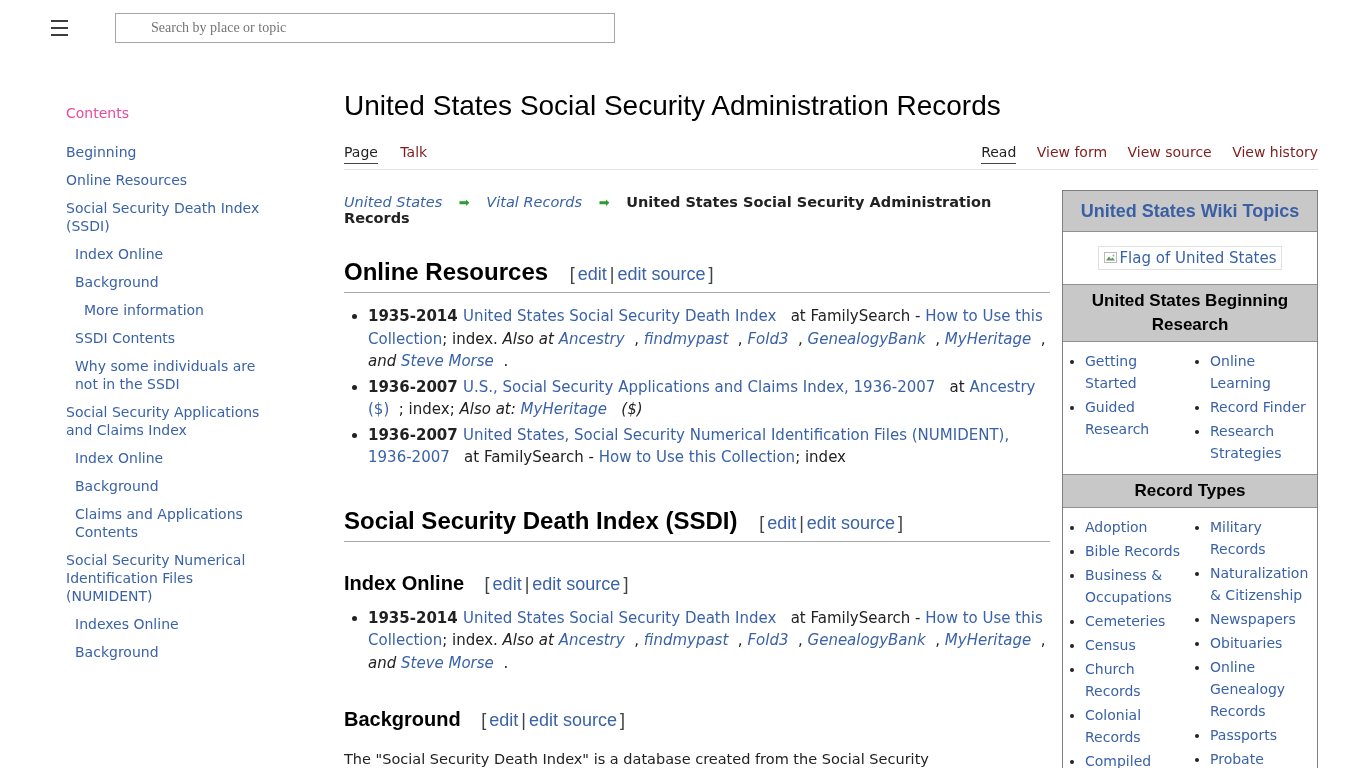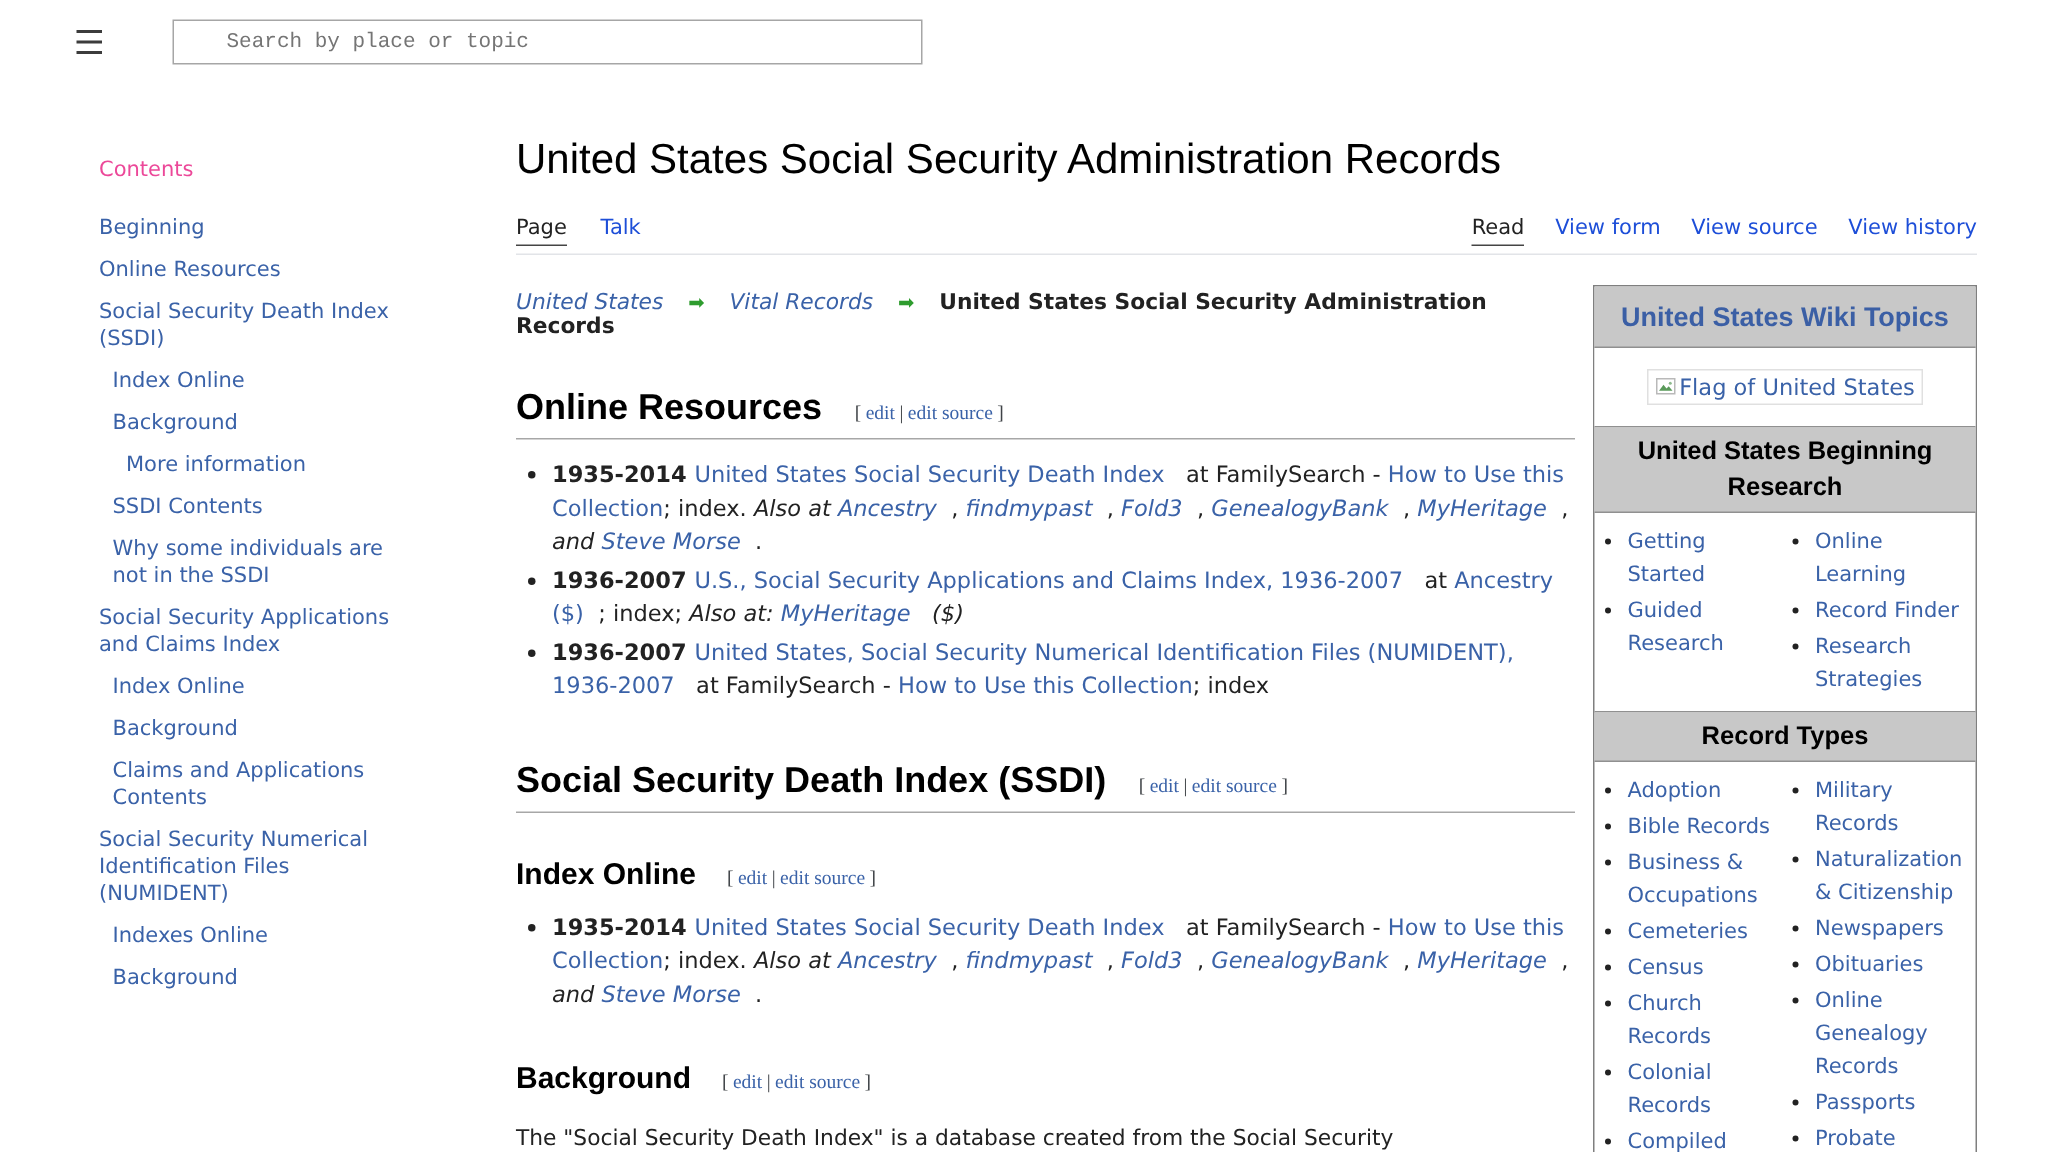--- a/index.html
+++ b/index.html
@@ -8,54 +8,54 @@
   a { text-decoration:none; cursor:pointer; }
 
   
   .topbar { position:absolute; left:0; top:0; width:1366px; height:56px; background:#fff; }
   .hamburger { position:absolute; left:51px; top:20px; width:18px; height:16px;
                background:none; border:none; cursor:pointer; display:flex;
                flex-direction:column; justify-content:space-between; }
   .hamburger span { display:block; width:17px; height:2px; background:#3c3c3c; }
   .search { position:absolute; left:115px; top:13px; width:500px; height:30px;
             border:1px solid #a6a6a6; padding:0 10px 0 35px; font-size:14px;
-            font-family:Liberation Mono, monospace; color:#333; outline:none; }
+            font-family:Liberation Serif, serif; color:#333; outline:none; }
   .search::placeholder { color:#757575; }
 
   
   .toc { position:absolute; left:66px; top:105px; width:208px; }
   .toc-heading { color:#ec4899; font-size:14px; margin-bottom:22px; }
   .toc-item { display:block; color:#3a62a8; font-size:14px; line-height:18px;
               margin-bottom:10px; width:200px; }
   .toc-item.lvl2 { padding-left:9px; }
   .toc-item.lvl3 { padding-left:18px; }
 
   
   .main { position:absolute; left:344px; top:90px; width:974px; }
   h1.page-title { font-family:"Liberation Sans", sans-serif; font-weight:400;
                   font-size:28px; color:#000; letter-spacing:0; }
   .tabrow { display:flex; justify-content:space-between; margin-top:22px; font-size:14px; }
-  .tabs-left a, .tabs-right a { margin-right:18px; color:#1d4ed8; }
+  .tabs-left a, .tabs-right a { margin-right:18px; color:#7f1d1d; }
   .tabs-right a { margin-right:0; margin-left:16px; }
   .tab-active { color:#222 !important; border-bottom:1px solid #444; padding-bottom:3px; }
   .tab-divider { border:none; border-top:1px solid #e2e4e8; margin-top:9px; }
 
   .content-row { display:flex; align-items:flex-start; }
   .content-col { width:706px; }
 
   .breadcrumb { margin-top:24px; font-size:14.5px; }
   .crumb-link { color:#3a62a8; font-style:italic; }
   .crumb-arrow { color:#2e9c2e; font-size:13px; margin:0 12px; }
   .crumb-current { font-weight:700; color:#222; }
 
   h2.sec { font-family:"Liberation Sans", sans-serif; font-weight:700; font-size:24px;
            color:#000; margin-top:32px; padding-bottom:6px; border-bottom:1px solid #a7a7a7; }
   h3.sec { font-family:"Liberation Sans", sans-serif; font-weight:700; font-size:20px;
            color:#000; margin-top:30px; }
-  .editsection { font-family:Liberation Serif, serif; font-weight:400; font-size:13px;
+  .editsection { font-family:Liberation Sans, sans-serif; font-weight:400; font-size:18px;
                  margin-left:12px; color:#3f4347; }
   .editsection a { color:#3a62a8; }
   .editsection .brak { margin:0 3px; color:#3f4347; }
 
   ul.refs { margin:12px 0 0 6px; padding-left:18px; }
   ul.refs li { font-size:15px; line-height:22.5px; margin-bottom:3px; color:#222; }
   .seg-bold { font-weight:700; }
   .seg-link { color:#3a62a8; }
   .seg-link-italic { color:#3a62a8; font-style:italic; }
   .seg-italic { font-style:italic; }

